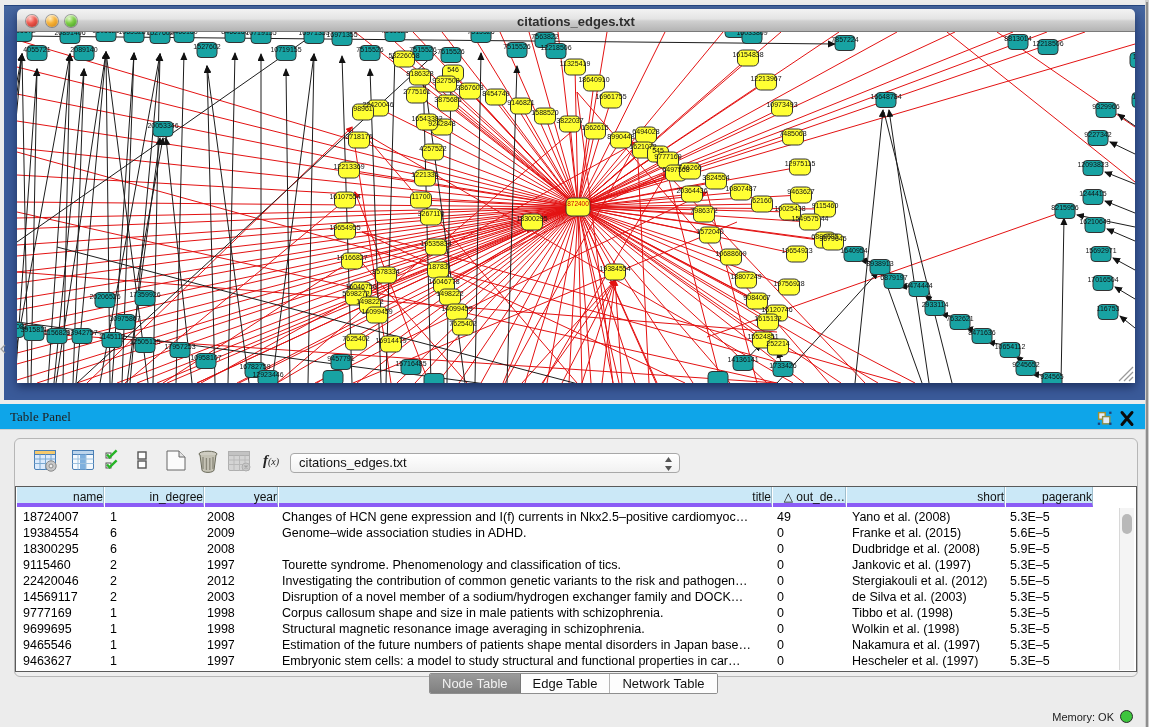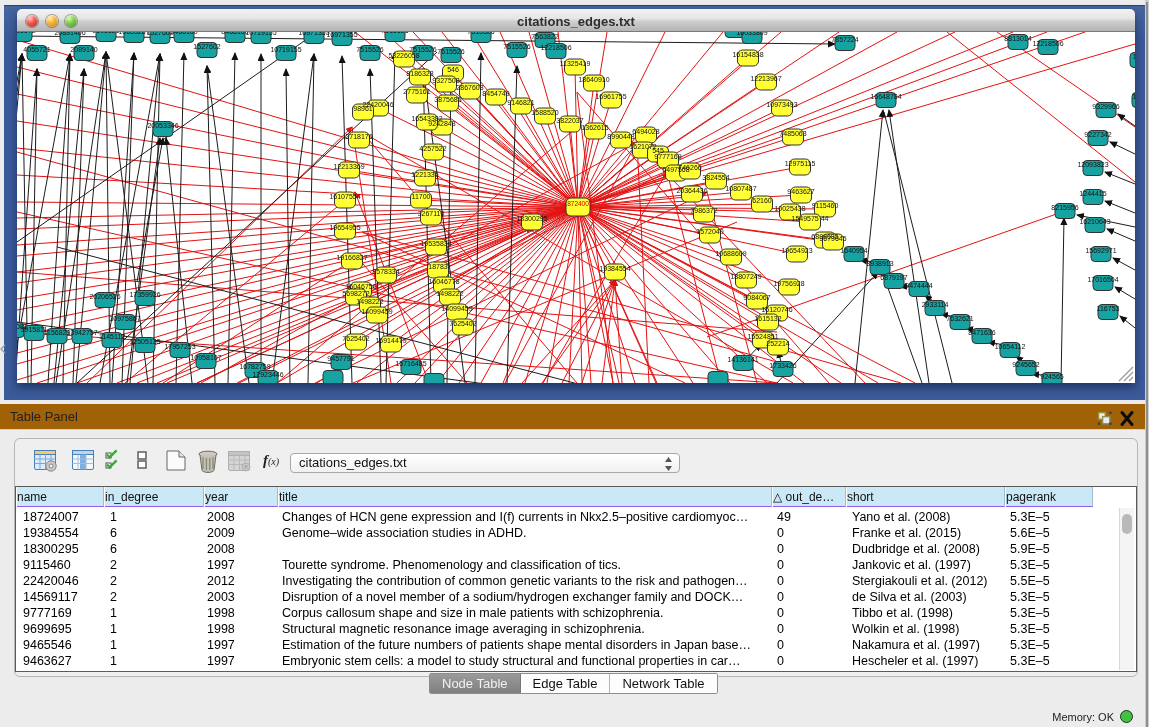--- a/index.html
+++ b/index.html
@@ -16,34 +16,34 @@
 .tl { position:absolute; top:6px; width:12px; height:12px; border-radius:50%; }
 #tlr { left:8.5px; background:radial-gradient(circle at 35% 30%,#ffc9c4 0%,#f0594e 40%,#c1342a 80%,#8e1d15 100%); box-shadow:inset 0 1px 2px rgba(255,255,255,.7), 0 0 0 1px rgba(90,90,90,.55); }
 #tly { left:28.5px; background:radial-gradient(circle at 35% 30%,#ffedbd 0%,#f7b338 40%,#d98f1c 80%,#a56a10 100%); box-shadow:inset 0 1px 2px rgba(255,255,255,.7), 0 0 0 1px rgba(90,90,90,.55); }
 #tlg { left:48px; background:radial-gradient(circle at 35% 30%,#e0f6c8 0%,#7dcf45 40%,#4da32a 80%,#2f7718 100%); box-shadow:inset 0 1px 2px rgba(255,255,255,.7), 0 0 0 1px rgba(90,90,90,.55); }
 #title { position:absolute; top:5px; left:0; width:1118px; text-align:center;
   font-size:13px; font-weight:bold; color:#2e2e2e; }
 #canvas { position:absolute; left:0; top:23px; width:1118px; height:351px;
   background:#ffffff; overflow:hidden; }
 #tpanel { position:absolute; left:0px; top:400px; width:1145px; height:327px; background:#ececec; }
 #tphead { position:absolute; left:0; top:4px; width:1145px; height:26px;
-  background:#a16207; border-bottom:1px solid #d2d2d2; }
+  background:#0ea5e9; border-bottom:1px solid #d2d2d2;font-family:Liberation Serif, serif; }
 #tphead .t { position:absolute; left:10px; top:5px; font-size:13px; color:#222; }
 #container { position:absolute; left:14px; top:38px; width:1124px; height:239px;
   background:#efefef; border:1px solid #b6b6b6; border-radius:6px; }
 #toolbar { position:absolute; left:0; top:0; width:100%; height:44px; }
 #combo { position:absolute; left:275px; top:14px; width:390px; height:20px;
   background:linear-gradient(180deg,#ffffff,#f1f1f1); border:1px solid #a8a8a8;
   border-radius:4px; font-size:13px; color:#111; line-height:18px; padding-left:8px; }
 #combo .ar { position:absolute; right:6px; top:3px; }
 #tablewrap { position:absolute; left:0px; top:47px; width:1122px; height:186px;
   background:#ffffff; border:1px solid #5a5a5a; }
 .th { position:absolute; top:0; height:20px; background:#cbe8f7;
-  border-right:1px solid #9fbecd; border-bottom:1px solid #8b5cf6;
-  font-size:12px; color:#111; text-align:left; line-height:20px; }
+  border-right:1px solid #9fbecd; border-bottom:4px solid #8b5cf6;
+  font-size:12px; color:#111; text-align:right; line-height:20px; }
 .td { position:absolute; height:16px; font-size:12.5px; color:#000; line-height:16px;
   white-space:nowrap; overflow:hidden; }
 #vsb { position:absolute; right:2px; top:21px; width:15px; height:162px;
   background:#f4f4f4; border-left:1px solid #d8d8d8; }
 #vsb .th1 { position:absolute; left:2px; top:6px; width:10px; height:20px;
   background:#b9b9b9; border-radius:5px; }
 #tabs { position:absolute; left:429px; top:273px; height:21px; display:flex;
   border:1px solid #8e8e8e; border-radius:2px; overflow:hidden; background:#fff; }
 .tab { font-size:13px; line-height:19px; padding:0 12px; color:#111; background:#fdfdfd; border-right:1px solid #b5b5b5; }
 .tab.sel { background:linear-gradient(180deg,#9a9a9a,#7f7f7f); color:#f2f2f2; border-right:1px solid #777; }

